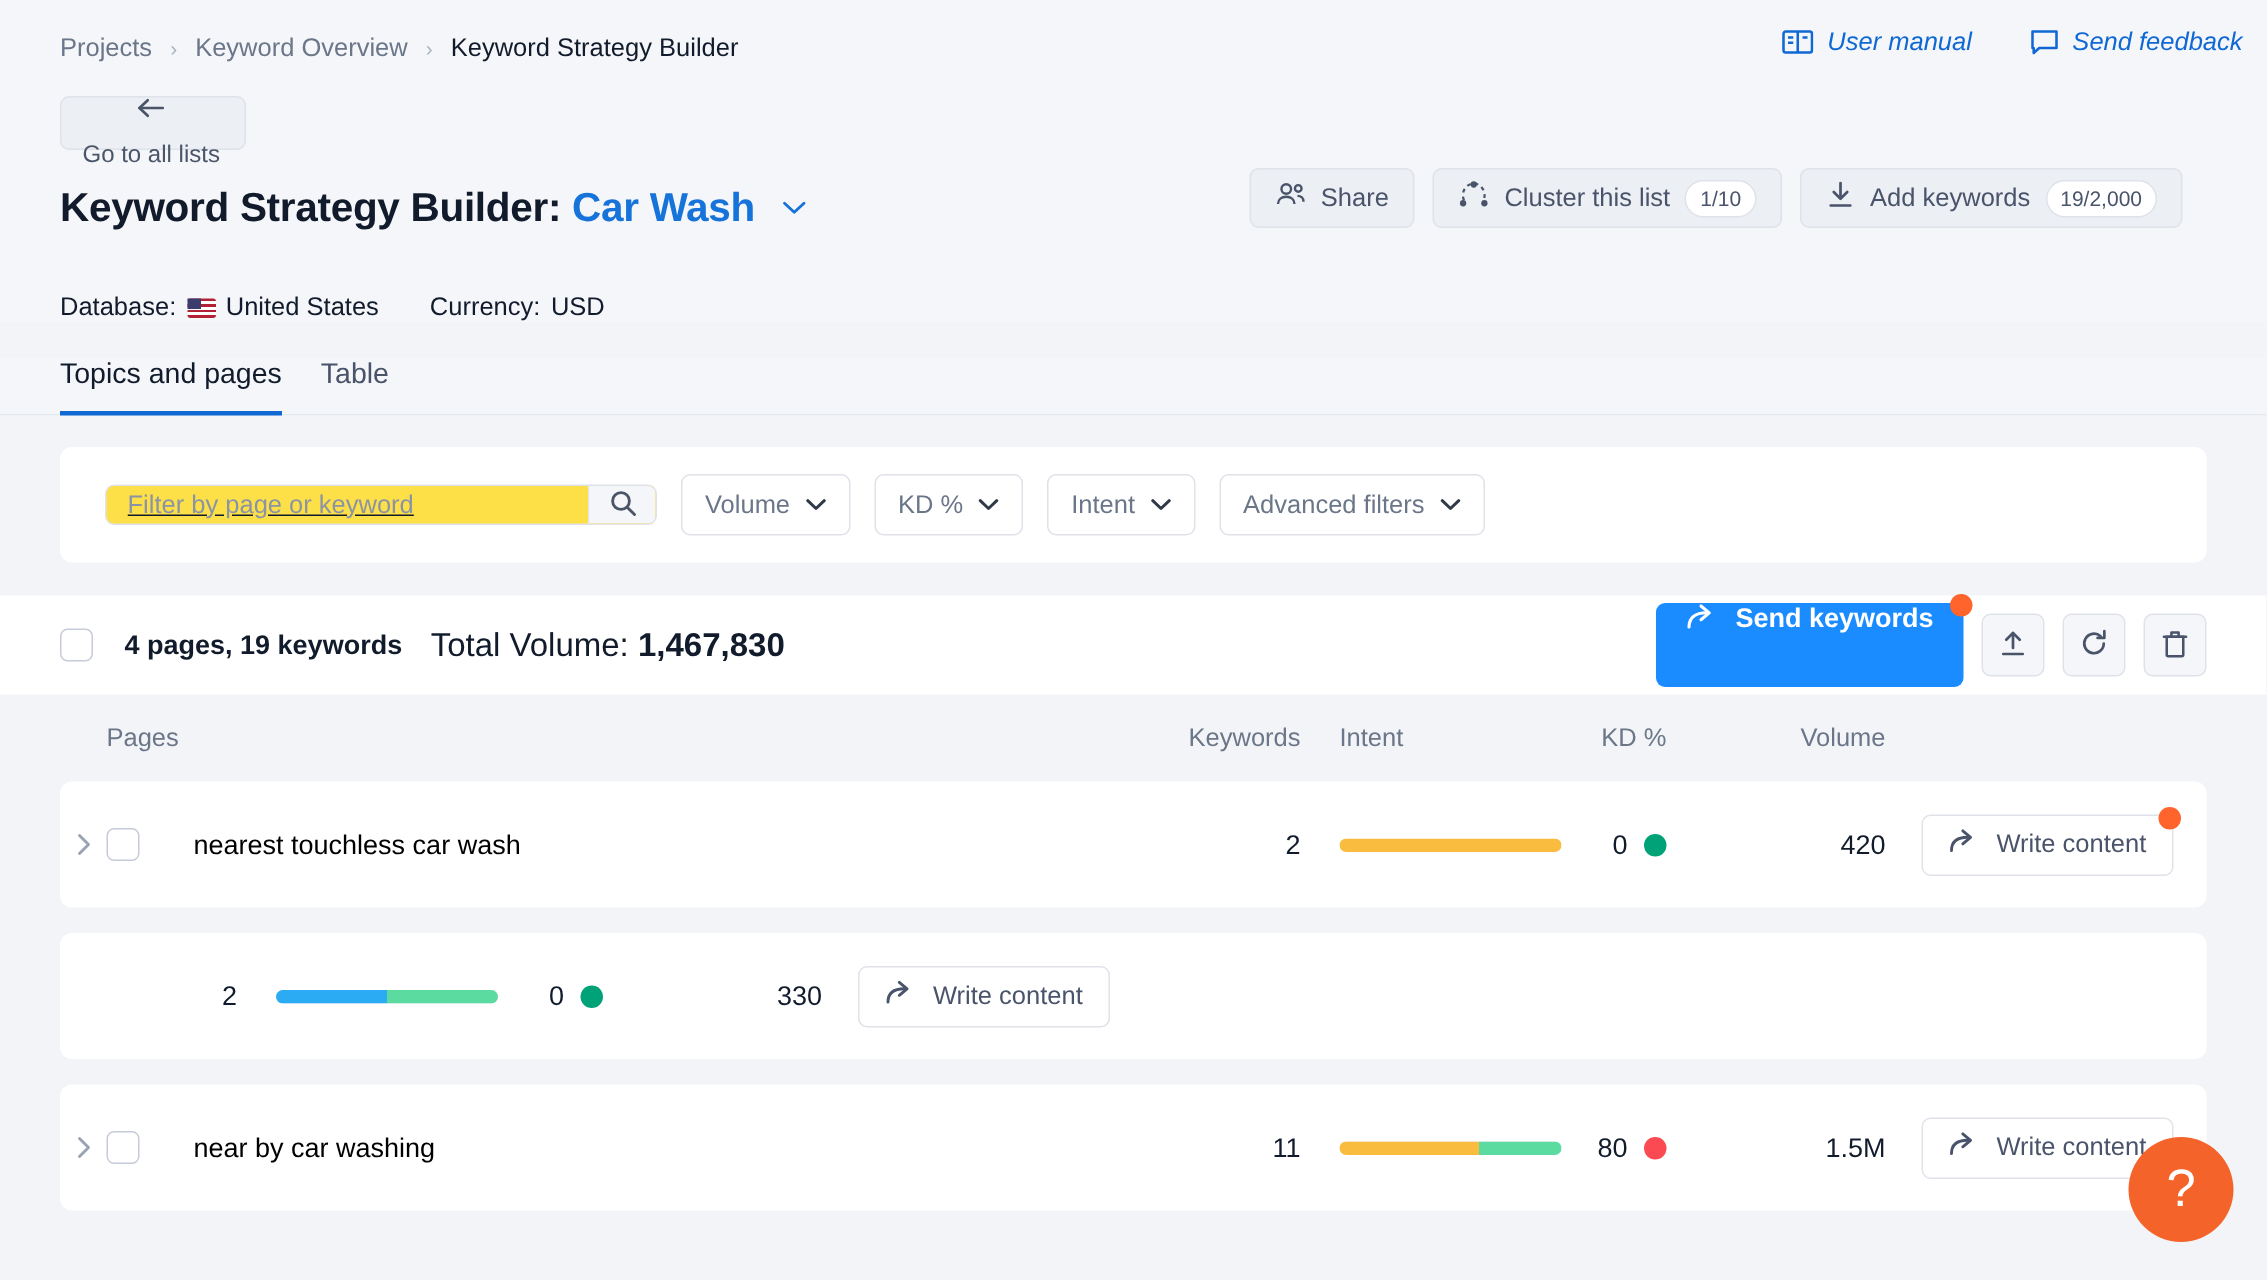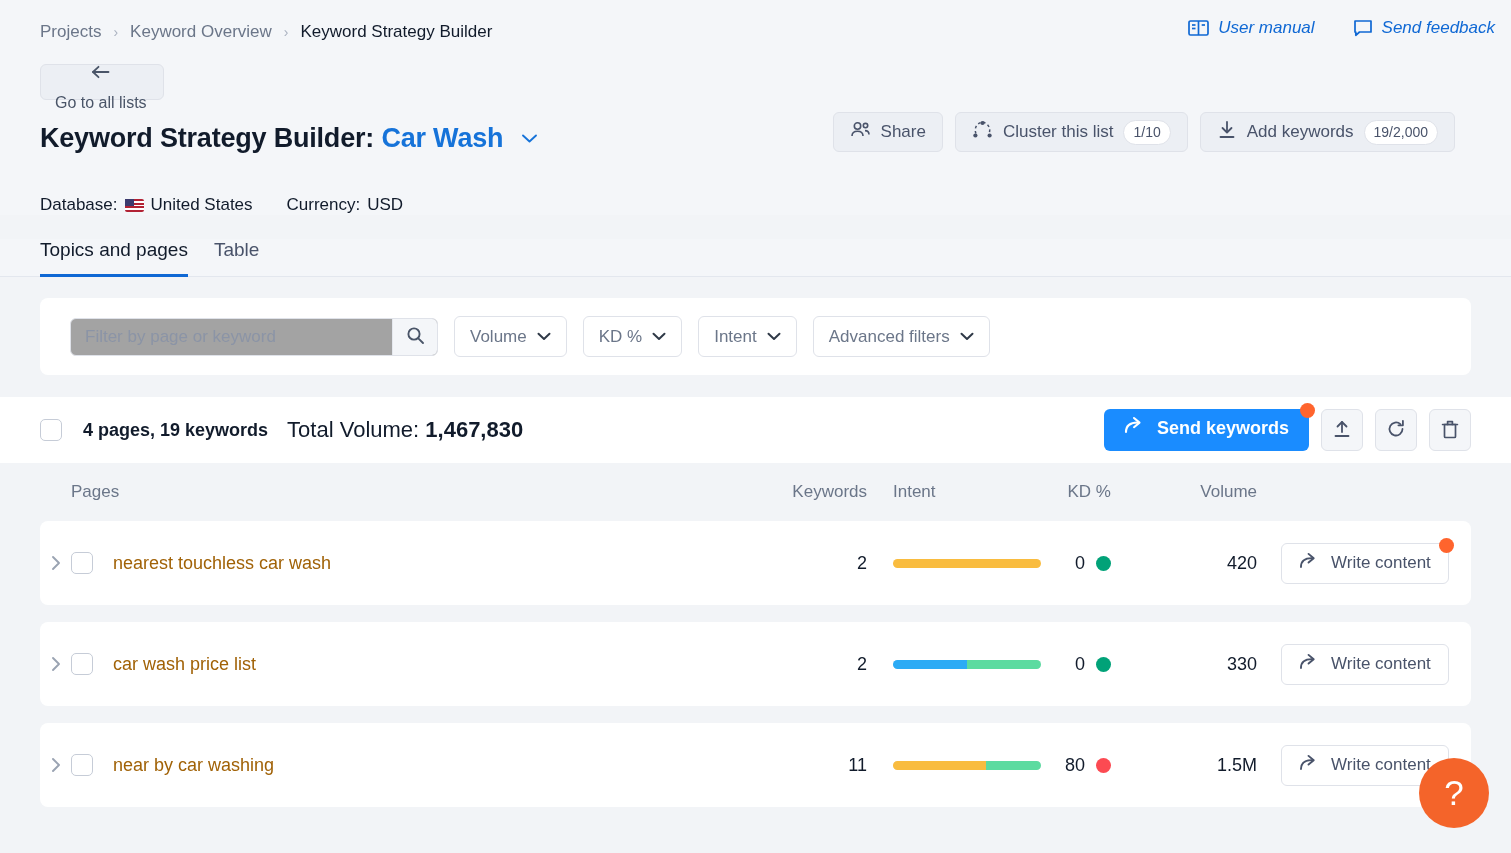--- a/index.html
+++ b/index.html
@@ -182,25 +182,26 @@
     padding: 18px 30px;
     display: flex;
     align-items: center;
     gap: 16px;
   }
 
   .search-box {
     display: flex;
     align-items: stretch;
     width: 368px;
-    height: 38px;
+    height: 27px;
     border: 1px solid #dfe2e9;
     border-radius: 6px;
     overflow: hidden;
-    background: #a3a3a3;
+    background: #fde047;
+    text-decoration: underline;
   }
   .search-input {
     flex: 1;
     border: 0;
     outline: none;
     padding: 0 14px;
     font-size: 17px;
     font-family: inherit;
     color: #111b2b;
     background: transparent;
@@ -264,24 +265,24 @@
   .summary-actions {
     position: absolute;
     right: 40px;
     display: flex;
     align-items: center;
     gap: 12px;
   }
   .send-btn {
     position: relative;
     display: inline-flex;
-    align-items: flex-end;
+    align-items: flex-start;
     gap: 12px;
-    height: 42px;
-    padding: 12px 20px;
+    height: 56px;
+    padding: 0 20px;
     border: 0;
     border-radius: 6px;
     background: #1a8cff;
     color: #fff;
     font-size: 18px;
     font-weight: bold;
     font-family: inherit;
     cursor: pointer;
     white-space: nowrap;
   }
@@ -330,22 +331,22 @@
 
   .expander {
     width: 31px;
     display: flex; align-items: center; justify-content: center;
     color: #9aa3b2;
     font-size: 19px;
     cursor: pointer;
   }
   .row-name {
     font-size: 18px;
-    color: #a16207;
-    margin-left: 20px;
+    color: #000000;
+    margin-left: 36px;
     white-space: nowrap;
   }
   .num { font-size: 18px; color: #111b2b; }
 
   .intent-bar {
     width: 148px;
     height: 9px;
     border-radius: 5px;
     overflow: hidden;
     display: flex;
@@ -649,29 +650,20 @@
               <path d="M2 16c0-6.5 4.5-9.5 11.5-9.5"></path>
               <polyline points="10,2 15.5,6.6 10,11.2"></polyline>
             </svg>
           </span>
           <span>Write content</span>
           <span class="dot-orange"></span>
         </button>
       </div>
         </div>
         <div class="row-card">
-      <div class="col-pages cell" style="padding-left:0">
-        <div class="expander">
-          <svg width="10" height="16" viewBox="0 0 10 16" fill="none" stroke="#9aa3b2" stroke-width="1.9" stroke-linecap="round" stroke-linejoin="round">
-                <polyline points="2,2 8,8 2,14"></polyline>
-              </svg>
-        </div>
-        <div class="chk"></div>
-        <div class="row-name">car wash price list</div>
-      </div>
       <div class="col-kw num">2</div>
       <div class="col-intent">
         <div class="intent-bar">
               <div class="seg" style="width:50%;background:#2cabf5"></div>
               <div class="seg" style="width:50%;background:#5cdba0"></div>
             </div>
       </div>
       <div class="col-kd kd-cell">
         <span class="num">0</span>
         <span class="kd-dot" style="background:#01a278"></span>

